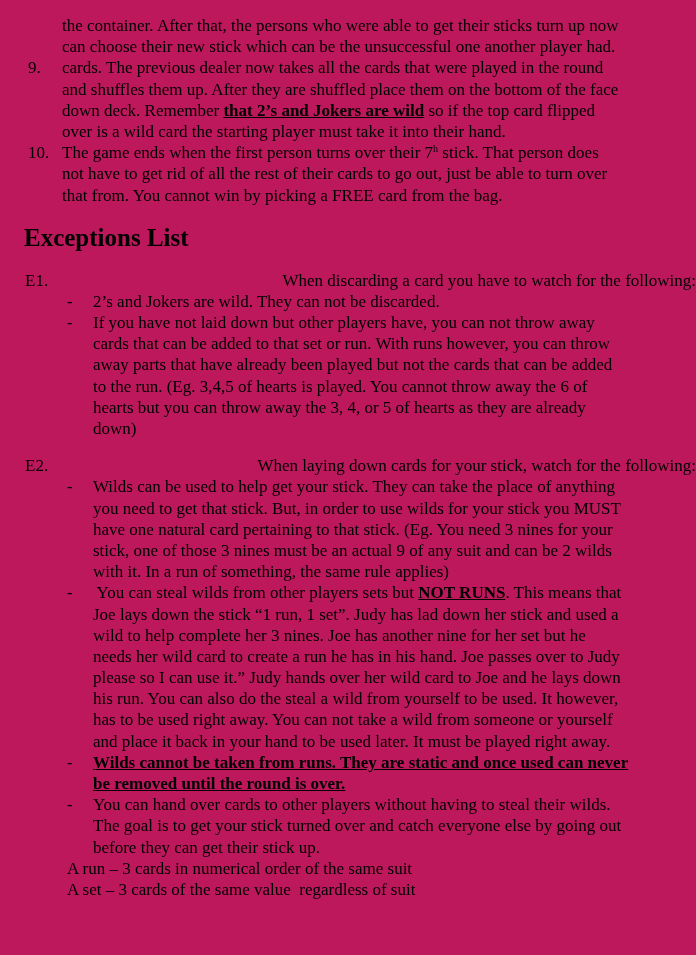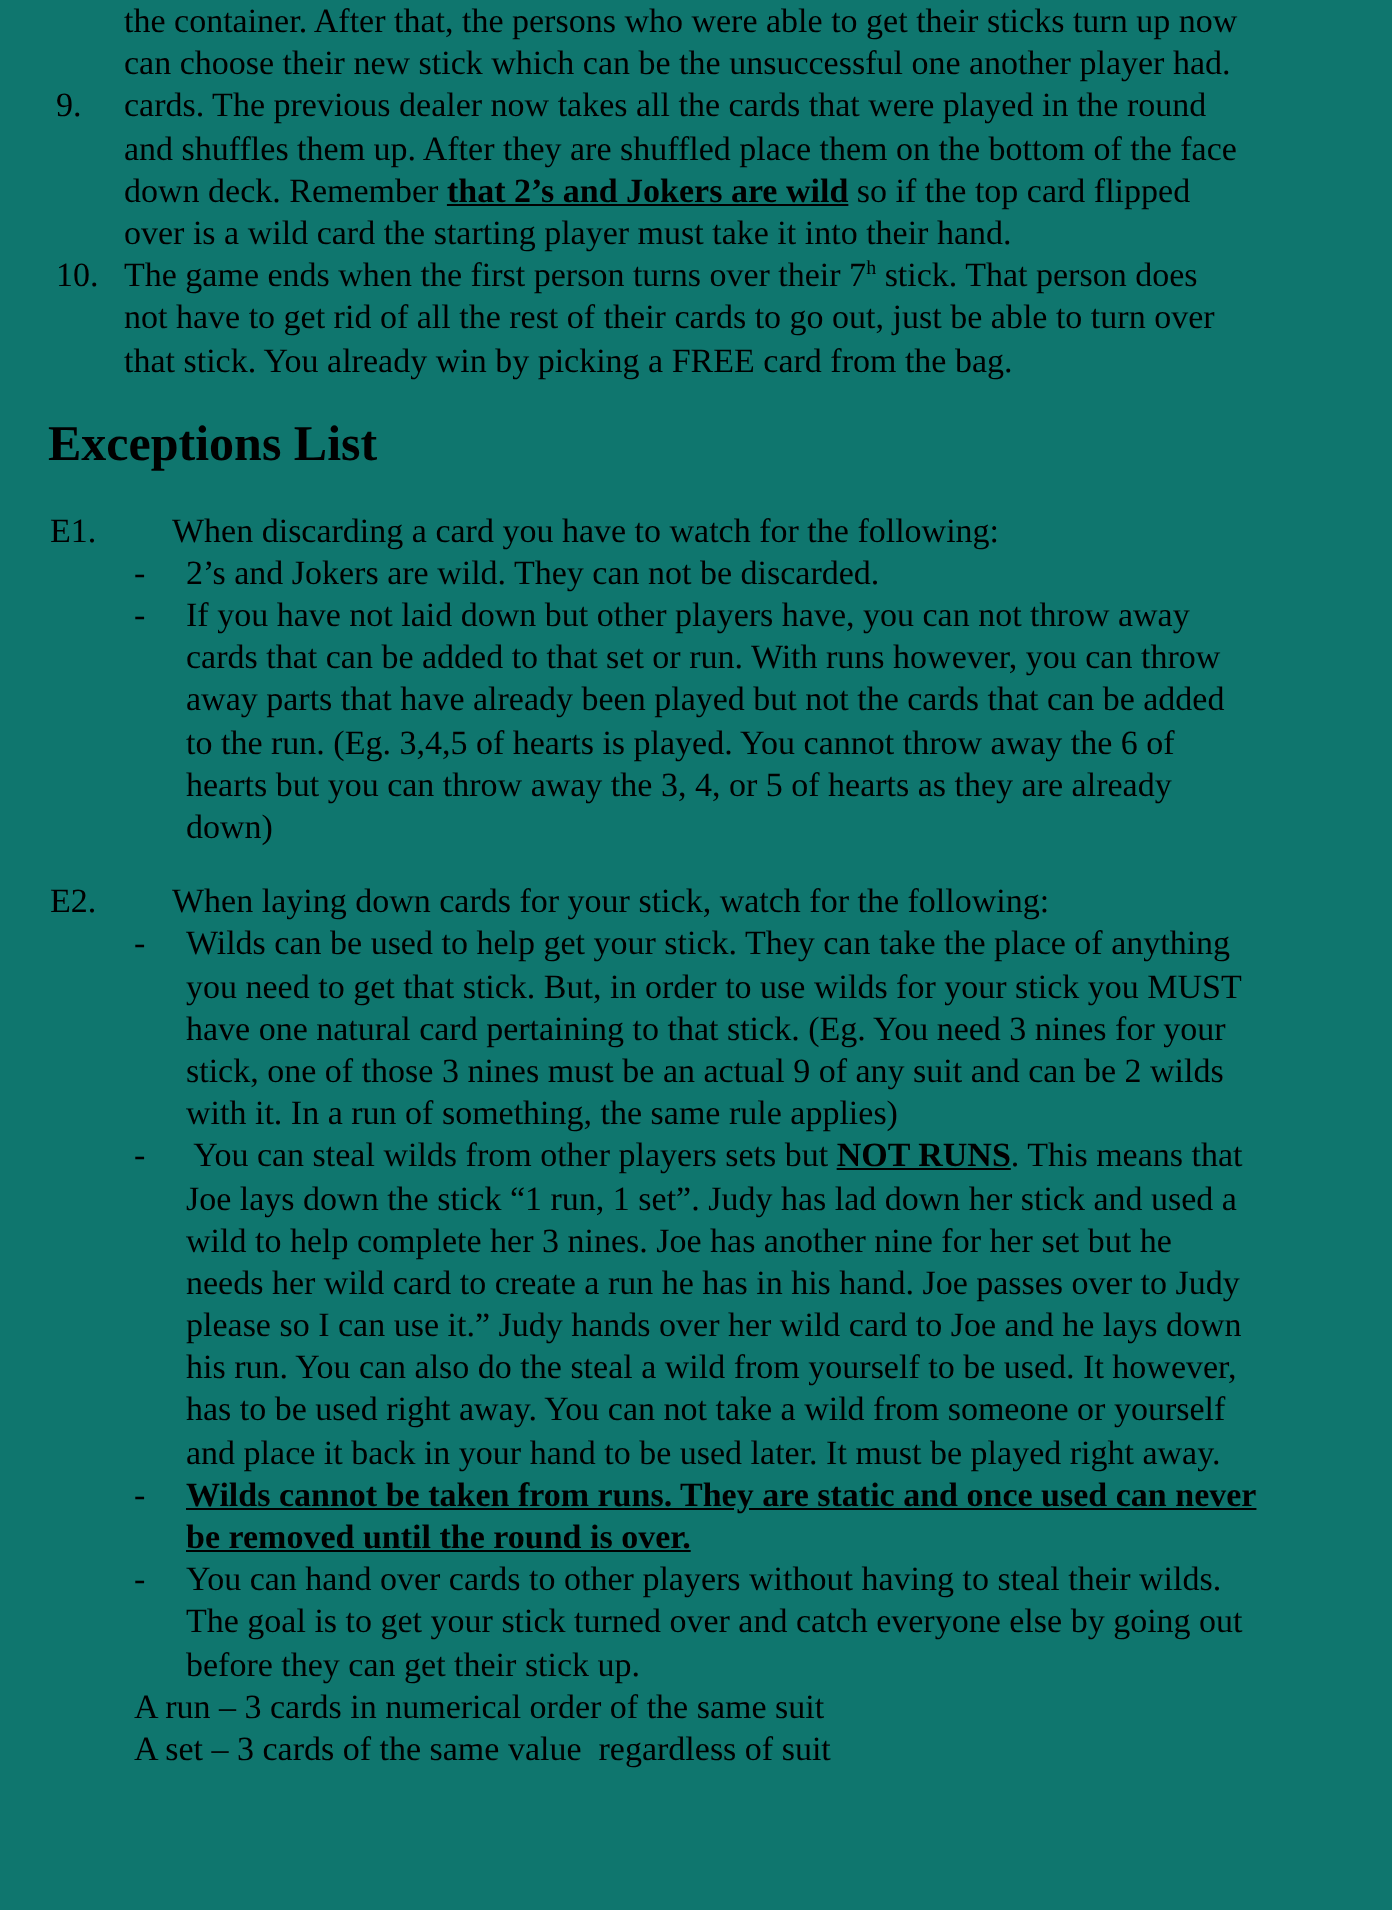--- a/index.html
+++ b/index.html
@@ -1,35 +1,35 @@
 <!DOCTYPE html>
 <html><head>
 <meta charset="utf-8">
 <style>
   html,body{margin:0;padding:0;background:#ffffff;}
   .page{
     position:relative;
     width:696px;
     height:955px;
     box-sizing:border-box;
-    padding-top:0;
-    background:#0f766e;
+    padding-top:15px;
+    background:#be185d;
     color:#000000;
     font-family:"Liberation Serif", serif;
     font-size:17px;
     overflow:hidden;
   }
   .line{
     height:21.2px;
     line-height:21.2px;
     white-space:pre;
   }
   .block{position:relative;}
   .cont .line, .numbered .line{margin-left:62px;}
-  .exception .line{margin-left:86px;}
+  .exception .line{margin-left:86px;text-align:right;}
   .bullet .line{margin-left:93px;}
   .plain .line{margin-left:67px;}
   .label{
     position:absolute;
     top:0;
     left:25px;
     height:21.2px;
     line-height:21.2px;
   }
   .numbered .label{left:28px;}
@@ -65,21 +65,21 @@
         <span class="label">9.</span>
         <div class="line"><span>cards. The previous dealer now takes all the cards that were played in the round</span></div>
         <div class="line"><span>and shuffles them up. After they are shuffled place them on the bottom of the face</span></div>
         <div class="line"><span>down deck. Remember </span><span class="seg-b seg-u">that 2’s and Jokers are wild</span><span> so if the top card flipped</span></div>
         <div class="line"><span>over is a wild card the starting player must take it into their hand.</span></div>
       </div>
       <div class="block numbered">
         <span class="label">10.</span>
         <div class="line"><span>The game ends when the first person turns over their 7</span><span class="seg-sup">h</span><span> stick. That person does</span></div>
         <div class="line"><span>not have to get rid of all the rest of their cards to go out, just be able to turn over</span></div>
-        <div class="line"><span>that stick. You already win by picking a FREE card from the bag.</span></div>
+        <div class="line"><span>that from. You cannot win by picking a FREE card from the bag.</span></div>
       </div>
       <div class="gap" style="height: 20px;"></div>
       <div class="heading">Exceptions List</div>
       <div class="gap" style="height: 20px;"></div>
       <div class="block exception">
         <span class="label">E1.</span>
         <div class="line"><span>When discarding a card you have to watch for the following:</span></div>
       </div>
       <div class="block bullet">
         <span class="dash">-</span>

